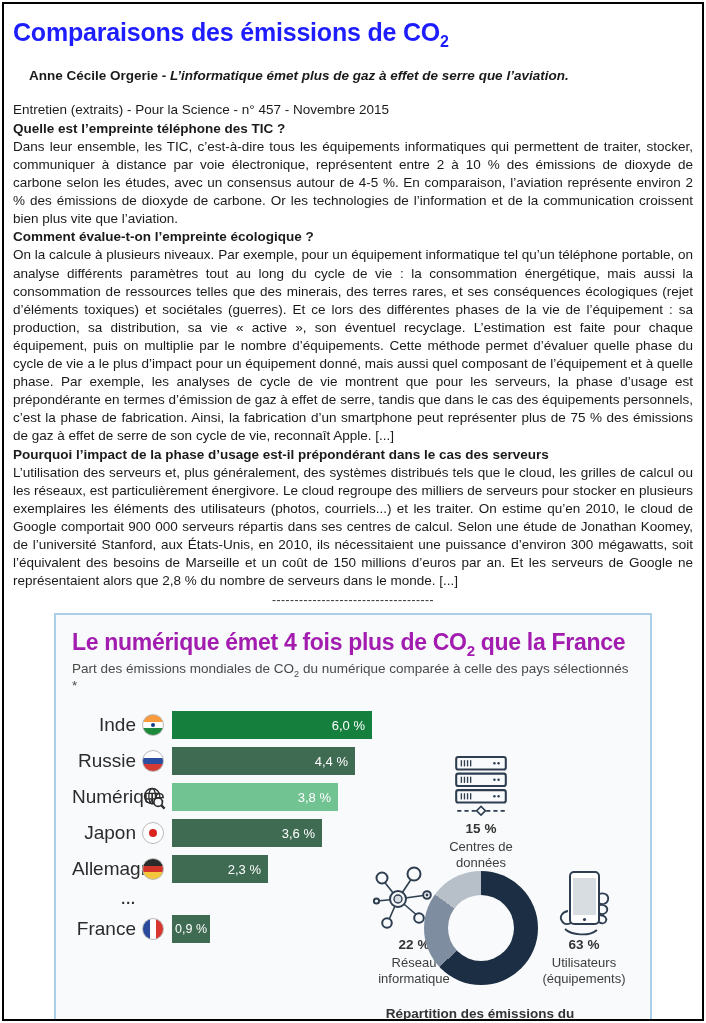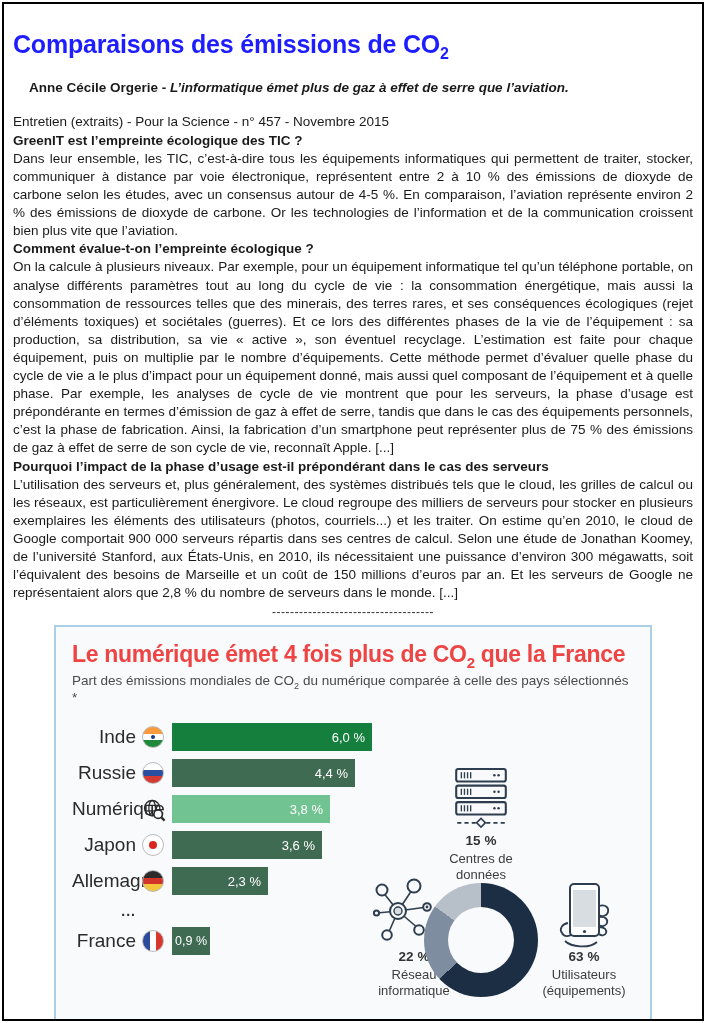--- a/index.html
+++ b/index.html
@@ -1,31 +1,31 @@
 <!DOCTYPE html>
 <html><head>
 <meta charset="utf-8">
 <style>
   html,body{margin:0;padding:0;background:#fff;}
   body{width:706px;height:1023px;position:relative;font-family:"Liberation Sans",sans-serif;color:#1a1a1a;}
   .page{position:absolute;inset:2px;border:2.5px solid #000;background:#fff;overflow:hidden;}
   .content{padding:6px 9px 0 9px;}
 
-  h1{margin:20px 0 15px 0;font-size:25px;color:#1d1dff;letter-spacing:-0.2px;}
+  h1{margin:8px 0 15px 0;font-size:25px;color:#1d1dff;letter-spacing:-0.2px;}
   h1 sub{font-size:16px;}
   .byline{margin:16px;font-size:13.5px;line-height:18px;font-weight:bold;}
   .byline em{font-style:italic;}
   .srcline{margin:0 0 1px 0;font-size:13.5px;line-height:18px;}
   .qhead{margin:0;font-size:13.5px;line-height:18px;font-weight:bold;}
   .para{margin:0;font-size:13.5px;line-height:18.1px;text-align:justify;}
   .sep{margin:3px 0 2px 0;text-align:center;font-size:12px;color:#333;letter-spacing:0.5px;}
 
   
   .card{width:562px;margin:6px auto 0 auto;border:2px solid #abcfe6;background:#f8fafb;padding:12px 16px 8px 16px;}
-  .ig-title{margin:2px 0 2px 0;font-size:23px;font-weight:bold;color:#ef4444;letter-spacing:-0.3px;}
+  .ig-title{margin:2px 0 2px 0;font-size:23px;font-weight:bold;color:#a21caf;letter-spacing:-0.3px;}
   .ig-title sub{font-size:15px;}
   .ig-sub{margin:0;font-size:13.5px;color:#4a4a4a;}
   .ig-sub sub{font-size:9px;}
 
   .chart-area{display:flex;margin-top:14px;}
   .bars{width:300px;flex:none;}
   .bar-row{display:flex;align-items:center;height:36px;}
   .bar-row.ellipsis-row{height:24px;}
   .bar-label{width:64px;flex:none;text-align:right;font-size:19px;color:#2b2b2b;margin-right:6px;white-space:nowrap;}
   .flag{width:22px;height:22px;flex:none;border-radius:50%;border:1px solid #bbb;margin-right:8px;position:relative;box-sizing:border-box;overflow:hidden;}
@@ -61,21 +61,21 @@
 <body>
 
 <div class="page">
   <div class="content">
 
     <h1><span>Comparaisons des émissions de CO</span><sub>2</sub></h1>
 
     <p class="byline"><span>Anne Cécile Orgerie - </span><em>L’informatique émet plus de gaz à effet de serre que l’aviation.</em></p>
     <p class="srcline">Entretien (extraits) - Pour la Science - n° 457 - Novembre 2015</p>
 
-    <p class="qhead">GreenIT est l’empreinte écologique des TIC ?</p>
+    <p class="qhead">Quelle est l’empreinte téléphone des TIC ?</p>
     <p class="para">Dans leur ensemble, les TIC, c’est-à-dire tous les équipements informatiques qui permettent de traiter, stocker, communiquer à distance par voie électronique, représentent entre 2 à 10 % des émissions de dioxyde de carbone selon les études, avec un consensus autour de 4-5 %. En comparaison, l’aviation représente environ 2 % des émissions de dioxyde de carbone. Or les technologies de l’information et de la communication croissent bien plus vite que l’aviation.</p>
 
     <p class="qhead">Comment évalue-t-on l’empreinte écologique ?</p>
     <p class="para">On la calcule à plusieurs niveaux. Par exemple, pour un équipement informatique tel qu’un téléphone portable, on analyse différents paramètres tout au long du cycle de vie : la consommation énergétique, mais aussi la consommation de ressources telles que des minerais, des terres rares, et ses conséquences écologiques (rejet d’éléments toxiques) et sociétales (guerres). Et ce lors des différentes phases de la vie de l’équipement : sa production, sa distribution, sa vie « active », son éventuel recyclage. L’estimation est faite pour chaque équipement, puis on multiplie par le nombre d’équipements. Cette méthode permet d’évaluer quelle phase du cycle de vie a le plus d’impact pour un équipement donné, mais aussi quel composant de l’équipement et à quelle phase. Par exemple, les analyses de cycle de vie montrent que pour les serveurs, la phase d’usage est prépondérante en termes d’émission de gaz à effet de serre, tandis que dans le cas des équipements personnels, c’est la phase de fabrication. Ainsi, la fabrication d’un smartphone peut représenter plus de 75 % des émissions de gaz à effet de serre de son cycle de vie, reconnaît Apple. [...]</p>
 
     <p class="qhead">Pourquoi l’impact de la phase d’usage est-il prépondérant dans le cas des serveurs</p>
     <p class="para">L’utilisation des serveurs et, plus généralement, des systèmes distribués tels que le cloud, les grilles de calcul ou les réseaux, est particulièrement énergivore. Le cloud regroupe des milliers de serveurs pour stocker en plusieurs exemplaires les éléments des utilisateurs (photos, courriels...) et les traiter. On estime qu’en 2010, le cloud de Google comportait 900 000 serveurs répartis dans ses centres de calcul. Selon une étude de Jonathan Koomey, de l’université Stanford, aux États-Unis, en 2010, ils nécessitaient une puissance d’environ 300 mégawatts, soit l’équivalent des besoins de Marseille et un coût de 150 millions d’euros par an. Et les serveurs de Google ne représentaient alors que 2,8 % du nombre de serveurs dans le monde. [...]</p>
 
     <p class="sep">------------------------------------</p>
 
@@ -107,21 +107,21 @@
                   <g fill="none" stroke="#2a2a2a" stroke-width="1.4">
                     <circle cx="11" cy="11" r="8.3"></circle>
                     <ellipse cx="11" cy="11" rx="3.6" ry="8.3"></ellipse>
                     <line x1="3.2" y1="8" x2="18.8" y2="8"></line>
                     <line x1="3.2" y1="14" x2="18.8" y2="14"></line>
                   </g>
                   <circle cx="17.5" cy="17.5" r="4.6" fill="#f8fafb" stroke="#2a2a2a" stroke-width="1.8"></circle>
                   <line x1="21" y1="21" x2="24.5" y2="24.5" stroke="#2a2a2a" stroke-width="2.4"></line>
                 </svg>
             </span>
-            <div class="bar" style="width: 158px; background: rgb(114, 195, 146);">
+            <div class="bar" style="width: 158px; background: rgb(114, 195, 146); padding-left: 8px;">
                 <span class="bar-value">3,8 %</span>
               </div>
           </div>
           <div class="bar-row">
             <span class="bar-label">Japon</span>
             <span class="flag flag-japan"></span>
             <div class="bar" style="width: 150px; background: rgb(63, 107, 83);">
                 <span class="bar-value">3,6 %</span>
               </div>
           </div>

